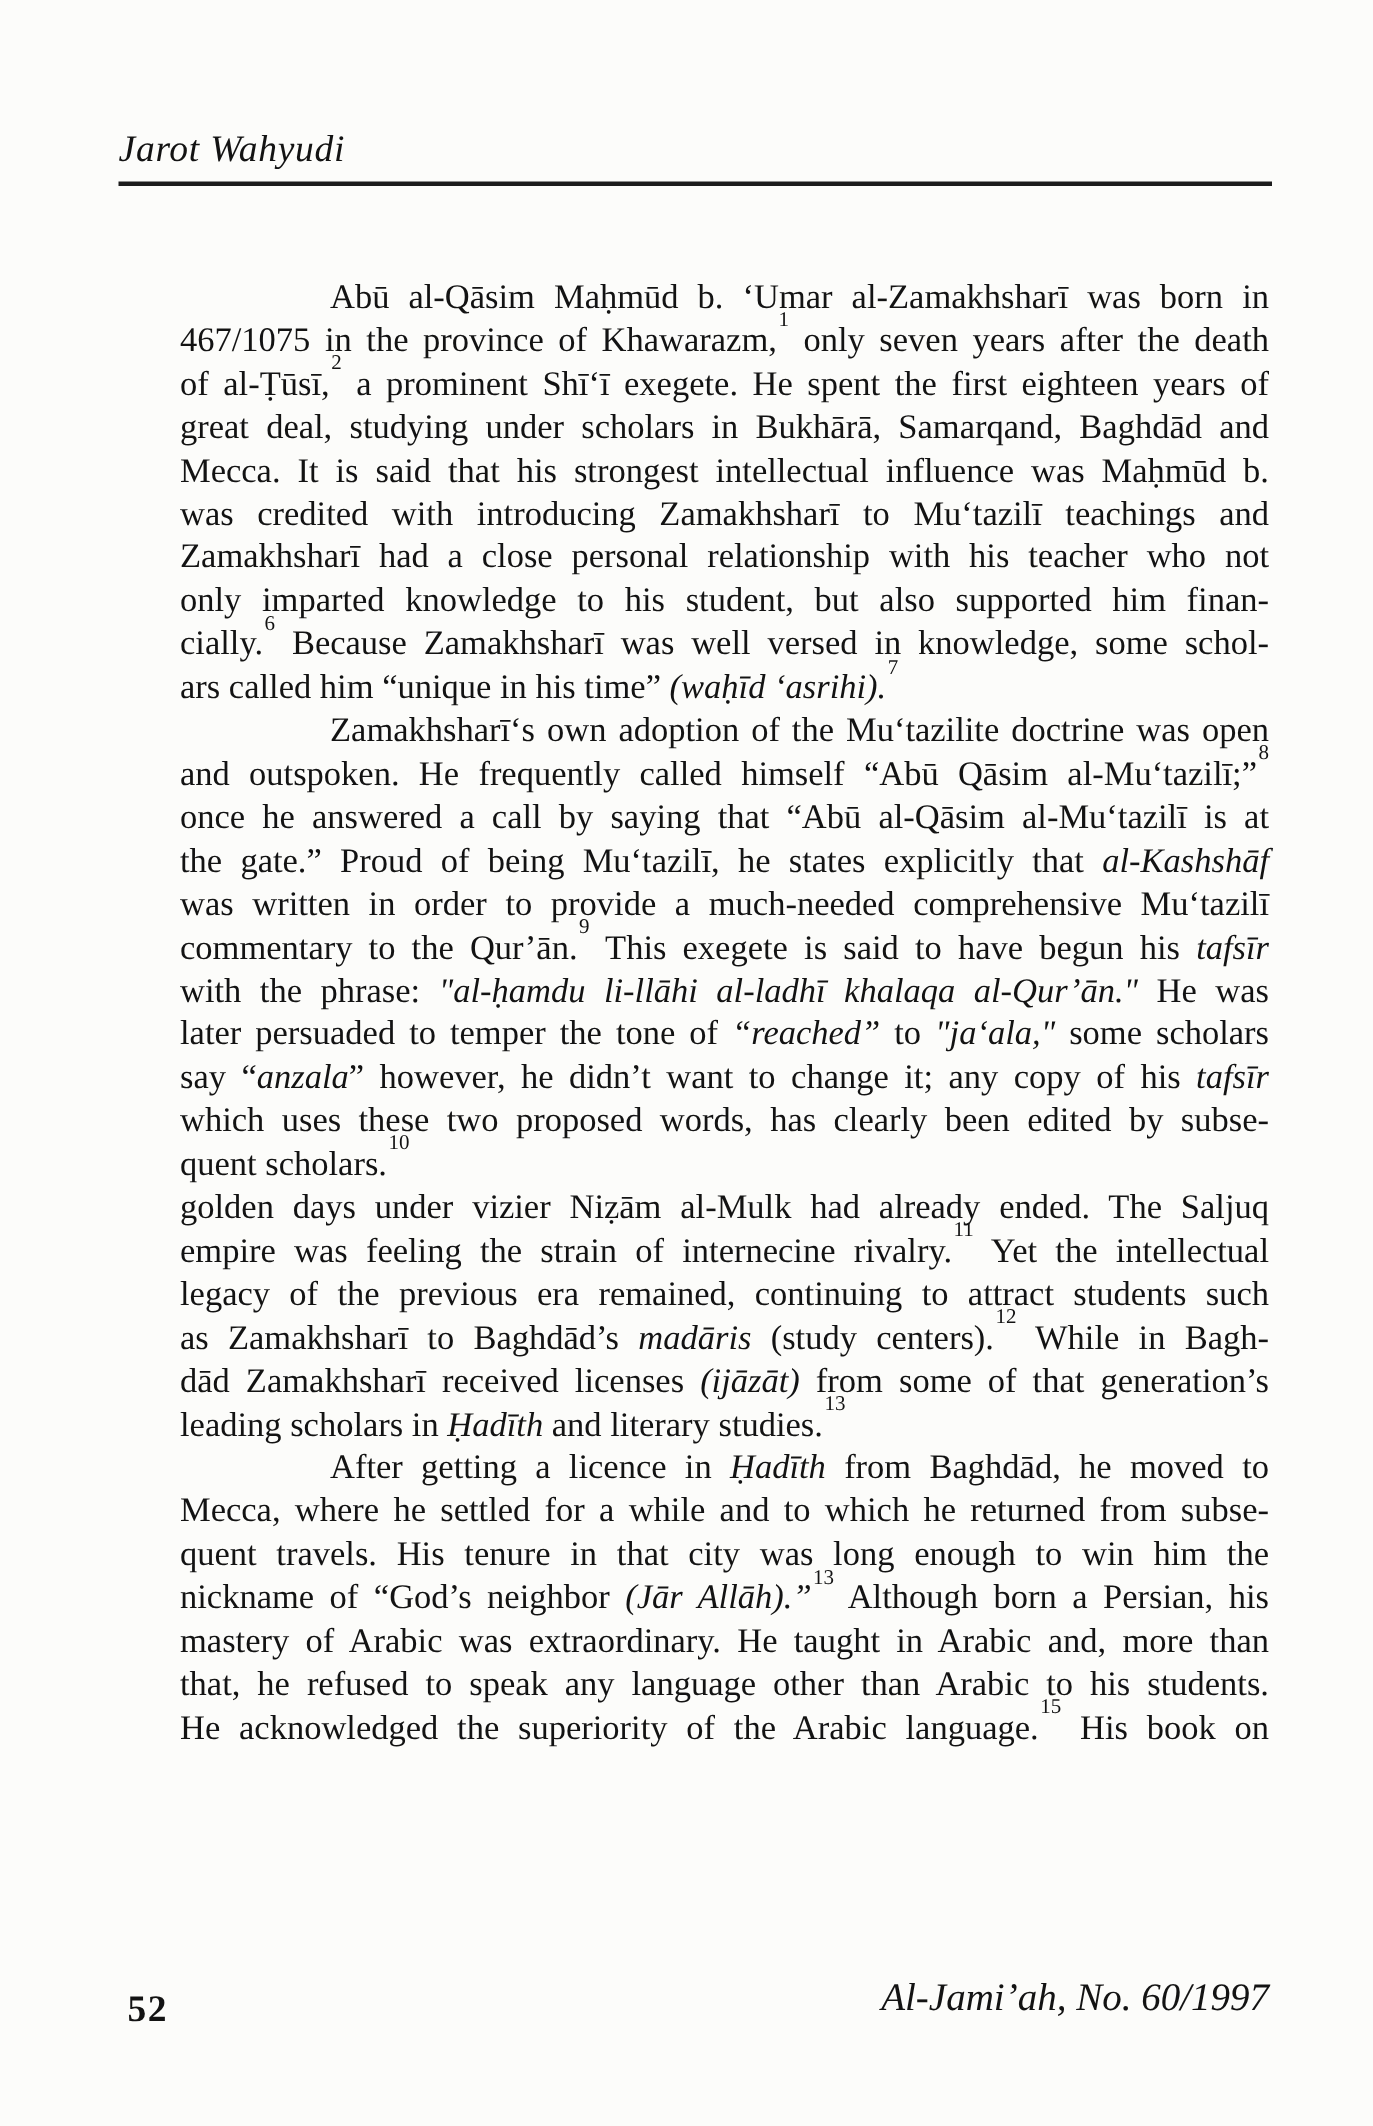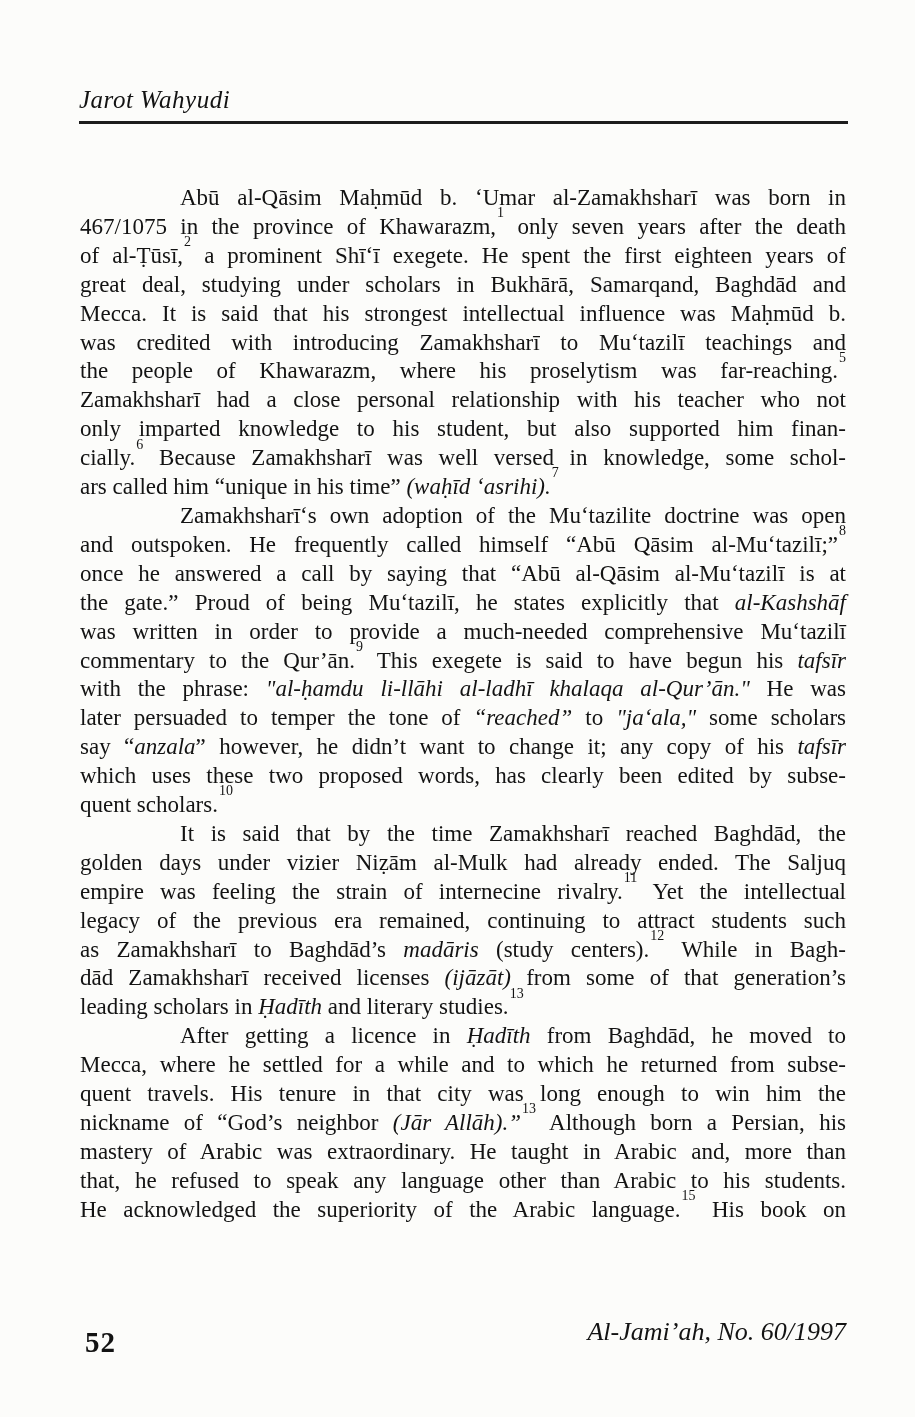--- a/index.html
+++ b/index.html
@@ -50,37 +50,38 @@
     width: 766px;
     font-size: 23px;
     line-height: 28.9px;
     color: var(--ink);
   }
   .para { margin: 0; }
   .line {
     text-align: justify;
     text-align-last: justify;
     white-space: normal;
+    margin-left: 40px;
   }
   .line.first { text-indent: 100px; }
   .line.short { text-align-last: left; }
   .line em { font-style: italic; }
   .line sup {
     font-size: 14px;
     line-height: 0;
     position: relative;
     top: -8px;
     margin-left: 1px;
   }
   
   .page-number {
     position: absolute;
     left: 85px;
     top: 1326px;
-    font-size: 29px;
+    font-size: 25px;
     font-weight: bold;
     letter-spacing: 1px;
   }
   .journal-ref {
     position: absolute;
     right: 69px;
     top: 1317px;
     font-size: 26px;
     font-style: italic;
   }
@@ -96,41 +97,39 @@
   </div>
 
   <div class="body-text">
       <div class="para">
         <div class="line first">Abū al-Qāsim Maḥmūd b. ‘Umar al-Zamakhsharī was born in</div>
         <div class="line">467/1075 in the province of Khawarazm,<sup>1</sup> only seven years after the death</div>
         <div class="line">of al-Ṭūsī,<sup>2</sup> a prominent Shī‘ī exegete. He spent the first eighteen years of</div>
         <div class="line">great deal, studying under scholars in Bukhārā, Samarqand, Baghdād and</div>
         <div class="line">Mecca. It is said that his strongest intellectual influence was Maḥmūd b.</div>
         <div class="line">was credited with introducing Zamakhsharī to Mu‘tazilī teachings and</div>
-        <div class="line">the people of Khawarazm, where his proselytism was far-reaching.<sup>5</sup></div>
         <div class="line">Zamakhsharī had a close personal relationship with his teacher who not</div>
         <div class="line">only imparted knowledge to his student, but also supported him finan-</div>
         <div class="line">cially.<sup>6</sup> Because Zamakhsharī was well versed in knowledge, some schol-</div>
         <div class="line short">ars called him “unique in his time” <em>(waḥīd ‘asrihi).</em><sup>7</sup></div>
       </div>
       <div class="para">
         <div class="line first">Zamakhsharī‘s own adoption of the Mu‘tazilite doctrine was open</div>
         <div class="line">and outspoken. He frequently called himself “Abū Qāsim al-Mu‘tazilī;”<sup>8</sup></div>
         <div class="line">once he answered a call by saying that “Abū al-Qāsim al-Mu‘tazilī is at</div>
         <div class="line">the gate.” Proud of being Mu‘tazilī, he states explicitly that <em>al-Kashshāf</em></div>
         <div class="line">was written in order to provide a much-needed comprehensive Mu‘tazilī</div>
         <div class="line">commentary to the Qur’ān.<sup>9</sup> This exegete is said to have begun his <em>tafsīr</em></div>
         <div class="line">with the phrase: <em>"al-ḥamdu li-llāhi al-ladhī khalaqa al-Qur’ān."</em> He was</div>
         <div class="line">later persuaded to temper the tone of <em>“reached”</em> to <em>"ja‘ala,"</em> some scholars</div>
         <div class="line">say “<em>anzala</em>” however, he didn’t want to change it; any copy of his <em>tafsīr</em></div>
         <div class="line">which uses these two proposed words, has clearly been edited by subse-</div>
         <div class="line short">quent scholars.<sup>10</sup></div>
       </div>
       <div class="para">
-        <div class="line first">It is said that by the time Zamakhsharī reached Baghdād, the</div>
         <div class="line">golden days under vizier Niẓām al-Mulk had already ended. The Saljuq</div>
         <div class="line">empire was feeling the strain of internecine rivalry.<sup>11</sup> Yet the intellectual</div>
         <div class="line">legacy of the previous era remained, continuing to attract students such</div>
         <div class="line">as Zamakhsharī to Baghdād’s <em>madāris</em> (study centers).<sup>12</sup> While in Bagh-</div>
         <div class="line">dād Zamakhsharī received licenses <em>(ijāzāt)</em> from some of that generation’s</div>
         <div class="line short">leading scholars in <em>Ḥadīth</em> and literary studies.<sup>13</sup></div>
       </div>
       <div class="para">
         <div class="line first">After getting a licence in <em>Ḥadīth</em> from Baghdād, he moved to</div>
         <div class="line">Mecca, where he settled for a while and to which he returned from subse-</div>

